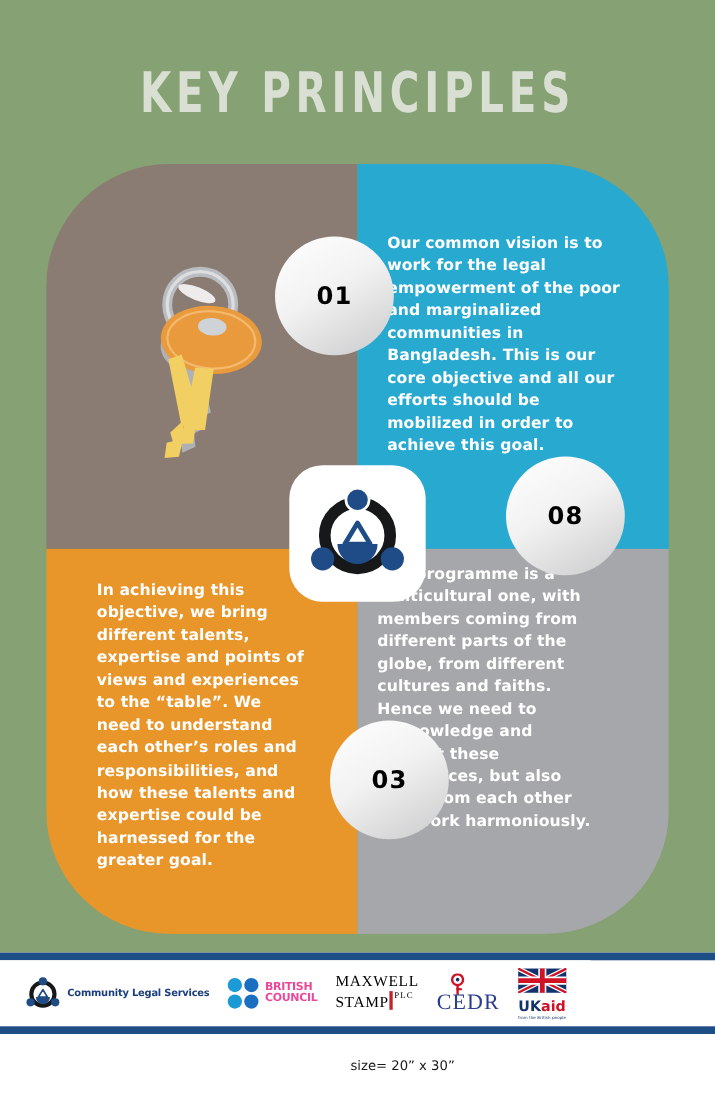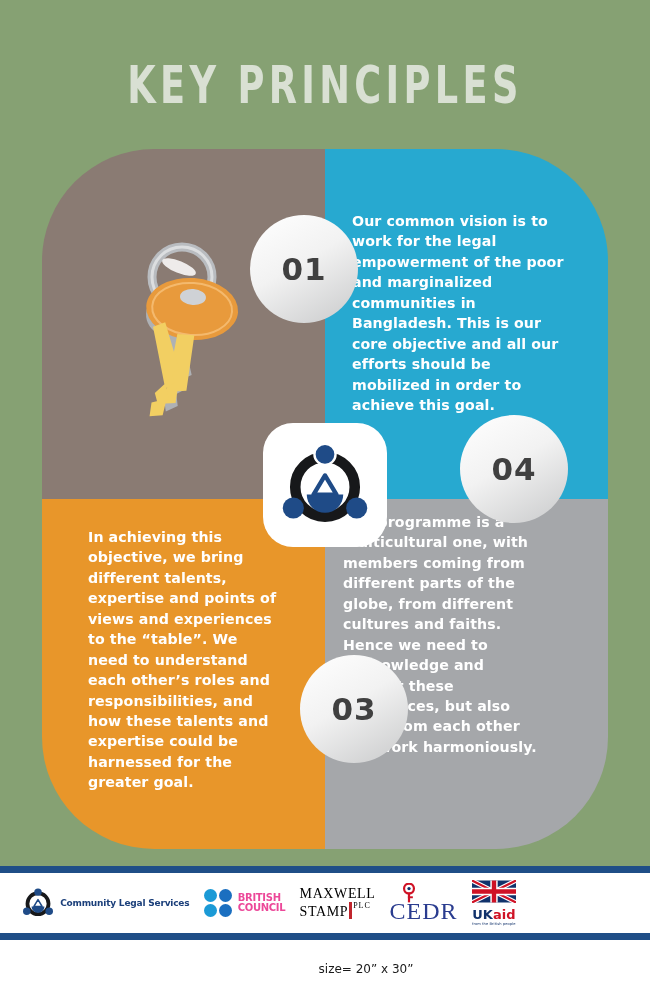--- a/index.html
+++ b/index.html
@@ -85,22 +85,22 @@
   .badge {
     position: absolute;
     width: 86px;
     height: 86px;
     border-radius: 50%;
     display: flex;
     align-items: center;
     justify-content: center;
     font-family: "DejaVu Sans", sans-serif;
     font-weight: bold;
-    font-size: 31px;
-    color: #404040;
+    font-size: 22px;
+    color: #000000;
     letter-spacing: 1px;
     box-sizing: border-box;
     z-index: 6;
   }
   .badge::before {
     content: "";
     position: absolute;
     left: -11px; top: -11px;
     width: 108px; height: 108px;
     border-radius: 50%;
@@ -198,21 +198,21 @@
     display: inline-block;
     width: 3px;
     height: 17px;
     background: #c0252c;
     vertical-align: -3px;
     margin: 0 1px;
   }
   .cedr-wrap { position: relative; text-align: center; }
   .cedr-text {
     font-family: "Liberation Serif", serif;
-    font-size: 24px;
+    font-size: 20px;
     color: #2a3c8f;
     letter-spacing: 1px;
     line-height: 1;
   }
   .uk-flag-box { width: 44px; text-align: center; }
   .ukaid-word {
     font-family: "DejaVu Sans", sans-serif;
     font-weight: bold;
     font-size: 13px;
     line-height: 1;
@@ -280,21 +280,21 @@
     <div class="quad quad-talent">
       <div class="quad-text t-talent">In achieving this objective, we bring different talents, expertise and points of views and experiences to the “table”. We need to understand each other’s roles and responsibilities, and how these talents and expertise could be harnessed for the greater goal.</div>
     </div>
 
     <div class="quad quad-multi">
       <div class="quad-text t-multi">Our programme is a multicultural one, with members coming from different parts of the globe, from different cultures and faiths. Hence we need to acknowledge and respect these differences, but also learn from each other and work harmoniously.</div>
     </div>
   </div>
 
   <div class="badge badge-01">01</div>
-  <div class="badge badge-02">04</div>
+  <div class="badge badge-02">08</div>
   <div class="badge badge-03">03</div>
 
   <div class="center-tile">
     <svg width="96" height="96" viewBox="0 0 100 100">
       <circle cx="50" cy="52" r="31" fill="none" stroke="#17181a" stroke-width="11"></circle>
       <circle cx="50" cy="52" r="22.5" fill="#ffffff"></circle>
       <path d="M50 40 L62 60 L38 60 Z" fill="none" stroke="#1f4b87" stroke-width="4.5" stroke-linejoin="round"></path>
       <path d="M31 60 a19 19 0 0 0 38 0 Z" fill="#1f4b87"></path>
       <circle cx="50" cy="18" r="11" fill="#1f4b87"></circle>
       <circle cx="17" cy="74" r="11" fill="#1f4b87"></circle>

